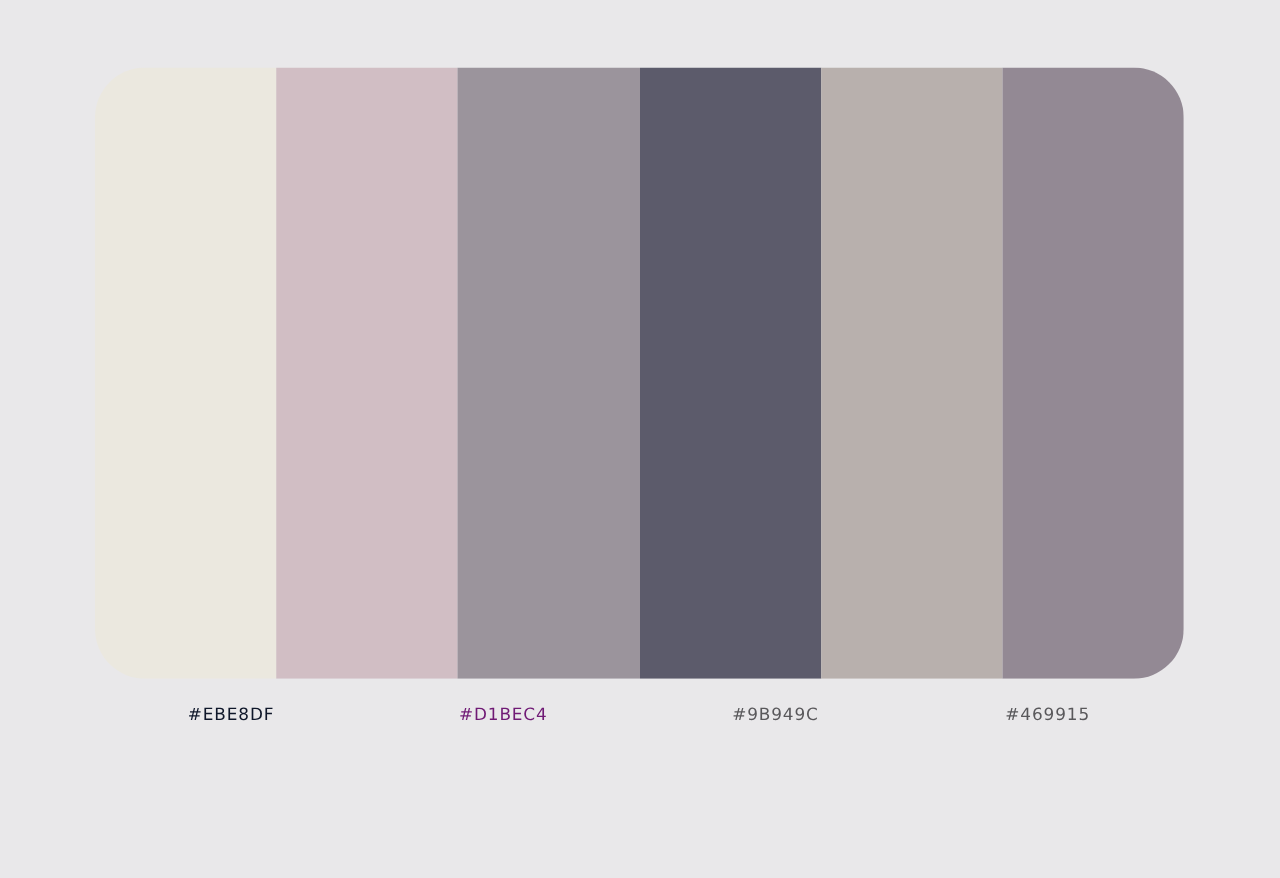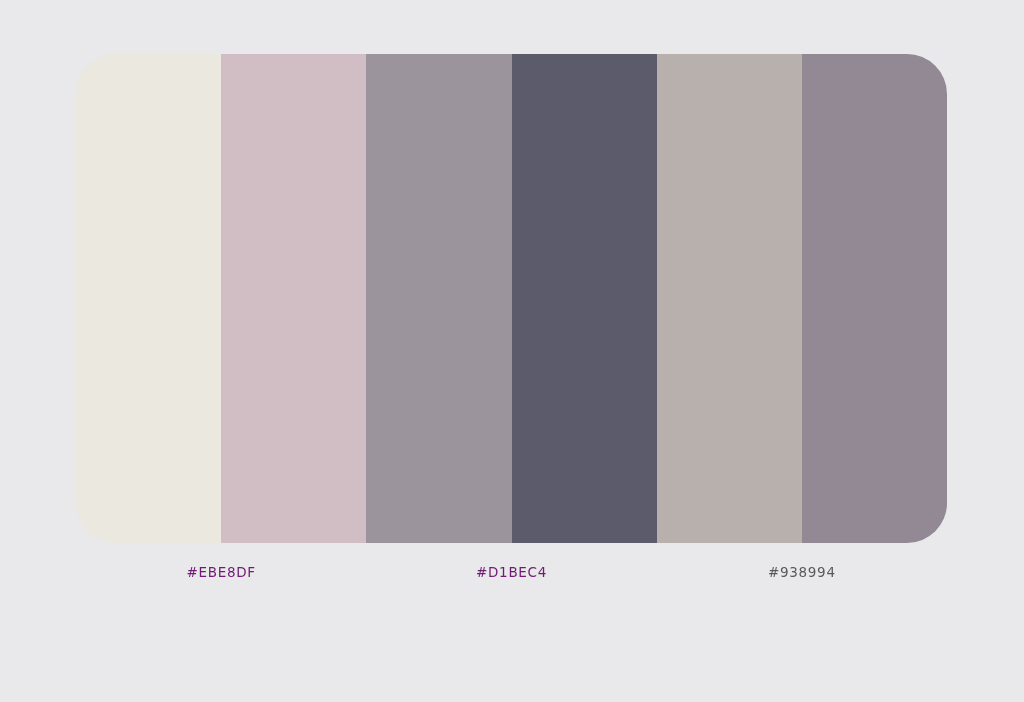--- a/index.html
+++ b/index.html
@@ -73,18 +73,19 @@
   <div id="swatch-card" style="border-radius: 40px;">
     <div class="swatch-stripe" style="background-color: rgb(235, 232, 223);"></div>
     <div class="swatch-stripe" style="background-color: rgb(209, 190, 196);"></div>
     <div class="swatch-stripe" style="background-color: rgb(155, 148, 156);"></div>
     <div class="swatch-stripe" style="background-color: rgb(92, 91, 107);"></div>
     <div class="swatch-stripe" style="background-color: rgb(184, 176, 173);"></div>
     <div class="swatch-stripe" style="background-color: rgb(147, 137, 148);"></div>
   </div>
 
   <div id="swatch-labels">
-    <div class="swatch-label" style="color: #701a75;">#EBE8DF</div>
+    <div class="swatch-label" style="color: #0f172a;">#EBE8DF</div>
     <div class="swatch-label" style="color: #701a75;">#D1BEC4</div>
-    <div class="swatch-label" style="color: rgb(89, 88, 91);">#938994</div>
+    <div class="swatch-label" style="color: rgb(89, 88, 91);">#9B949C</div>
+    <div class="swatch-label" style="color: rgb(89, 88, 91);">#469915</div>
   </div>
 
 </div>
 
 </body></html>

